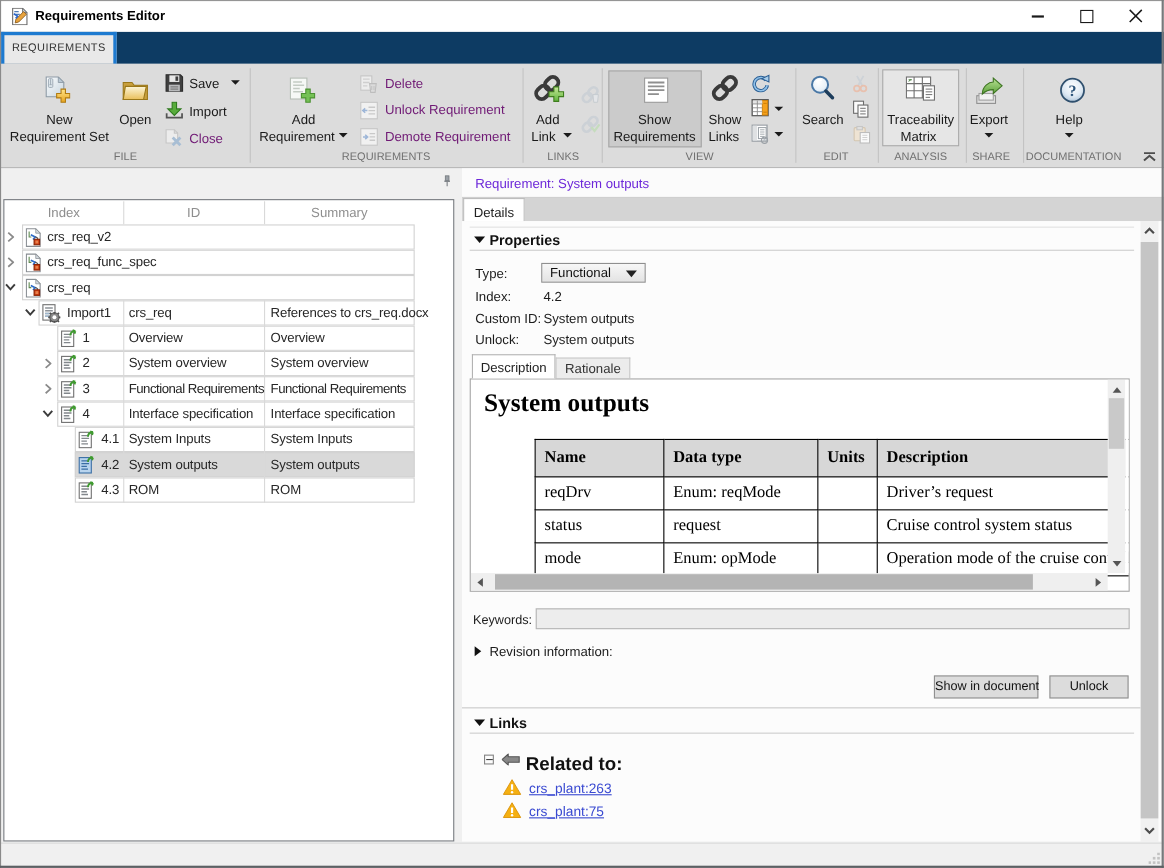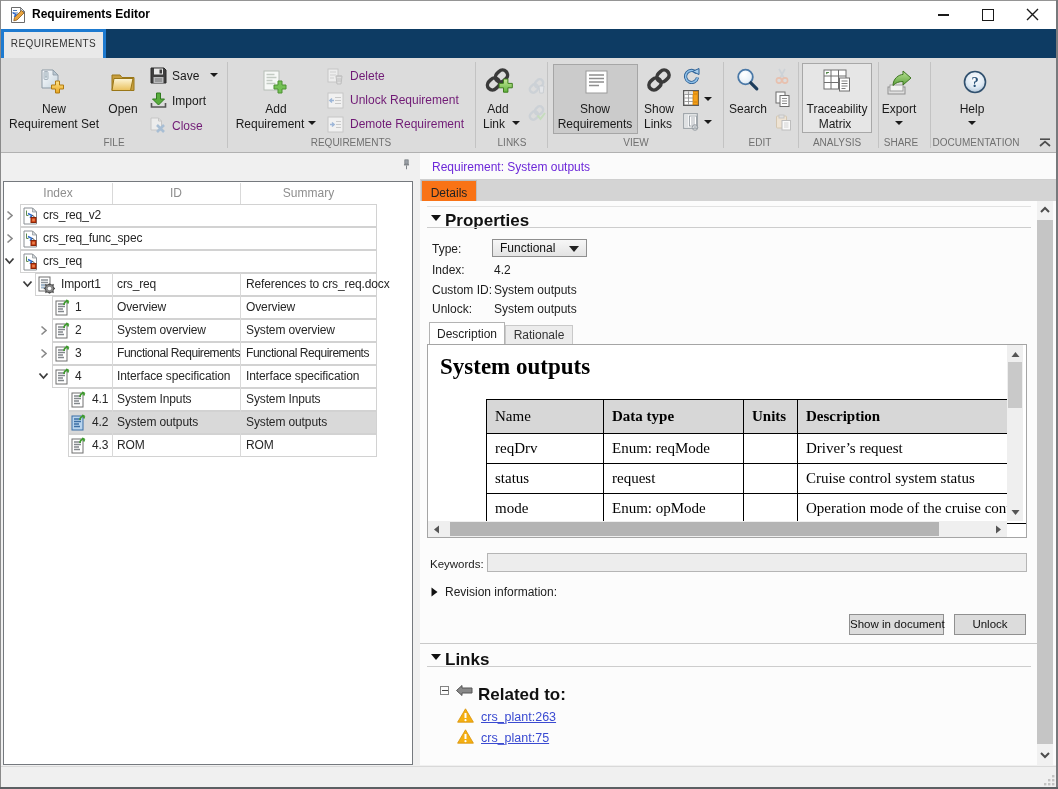--- a/index.html
+++ b/index.html
@@ -26,25 +26,25 @@
   #treepanel{left:3px;top:181px;width:410px;height:584px;background:#fff;border:1px solid #75797e;box-sizing:border-box;}
   .hcell{position:absolute;top:1px;height:21px;font-size:12px;color:#8e8e8e;text-align:center;line-height:21px;}
   .trow{position:absolute;height:23px;background:#fff;border:1px solid #d2d2d2;box-sizing:border-box;}
   .trow.sel{background:#d9d9d9;}
   .ttext{position:absolute;font-size:12px;color:#262626;line-height:23px;white-space:nowrap;letter-spacing:-0.12px;}
   .colline{position:absolute;width:1px;background:#d9d9d9;}
   
   #reqbar{left:420px;top:153px;width:638px;height:27px;background:#fbfbfb;border-bottom:1px solid #cfcfcf;box-sizing:border-box;}
   #reqbar span{position:absolute;left:12px;top:7px;font-size:12px;color:#6d28d9;}
   #detstrip{left:420px;top:180px;width:638px;height:21px;background:#d4d4d4;}
-  #dettab{position:absolute;left:1px;top:0;width:56px;height:21px;background:#f97316;border:1px solid #bdbdbd;border-bottom:none;box-sizing:border-box;font-size:12px;color:#222;text-align:center;line-height:25px;}
+  #dettab{position:absolute;left:1px;top:0;width:56px;height:21px;background:#ffffff;border:1px solid #bdbdbd;border-bottom:none;box-sizing:border-box;font-size:12px;color:#222;text-align:center;line-height:25px;}
   #content{left:420px;top:201px;width:617px;height:564px;background:#fcfcfc;}
   .hrule{position:absolute;height:1px;background:#cdcdcd;}
   .secarrow{position:absolute;width:0;height:0;border-left:5px solid transparent;border-right:5px solid transparent;border-top:6px solid #111;}
-  .sechead{position:absolute;font-size:17px;font-weight:bold;color:#111;}
+  .sechead{position:absolute;font-size:13px;font-weight:bold;color:#111;}
   .flabel{position:absolute;font-size:12px;color:#1c1c1c;}
   .fvalue{position:absolute;font-size:12px;color:#1c1c1c;}
   
   #typedd{position:absolute;left:72px;top:38px;width:95px;height:18px;background:linear-gradient(#f7f7f7,#e3e3e3);border:1px solid #8f8f8f;box-sizing:border-box;font-size:12px;color:#111;line-height:16px;padding-left:7px;}
   
   .dtab{position:absolute;top:123px;height:20px;box-sizing:border-box;font-size:12px;text-align:center;line-height:19px;}
   #descbox{position:absolute;left:7px;top:143px;width:600px;height:194px;border:1px solid #a5a5a5;background:#fff;box-sizing:border-box;overflow:hidden;}
   
   .sbtrack{position:absolute;background:#f1f1f1;}
   .sbthumb{position:absolute;background:#c5c5c5;}
@@ -503,21 +503,21 @@
     <div class="fvalue" style="left:74px;top:101px">System outputs</div>
 
     <div class="dtab" style="left:9px;width:76px;top:121px;height:22px;line-height:22px;background:#fff;border:1px solid #b3b3b3;border-bottom:none;color:#222;z-index:2">Description</div>
     <div class="dtab" style="left:85px;width:68px;top:124px;height:19px;line-height:18px;background:#ececec;border:1px solid #c9c9c9;border-bottom:none;color:#333">Rationale</div>
 
     <div id="descbox">
       <div style="position:absolute;left:12px;top:9px;font-family:'Liberation Serif',serif;font-weight:bold;font-size:23px;color:#000">System&nbsp;outputs</div>
       <table style="position:absolute;left:58px;top:54px;border-collapse:collapse;table-layout:fixed;width:621px;font-family:'Liberation Serif',serif;font-size:15px;color:#000">
         <tbody>
             <tr style="background:#d7d7d7">
-          <td style="border:1px solid #000;width:108px;padding:8px 0 8px 8px;font-weight:normal">Name</td>
+          <td style="border:1px solid #000;width:108px;padding:8px 0 8px 8px;font-weight:bold">Name</td>
           <td style="border:1px solid #000;width:131px;padding:8px 0 8px 8px;font-weight:bold">Data type</td>
           <td style="border:1px solid #000;width:45px;padding:8px 0 8px 8px;font-weight:bold">Units</td>
           <td style="border:1px solid #000;width:310px;padding:8px 0 8px 8px;font-weight:bold">Description</td>
         </tr>
         <tr>
           <td style="border:1px solid #000;padding:6px 0 6px 8px">reqDrv</td>
           <td style="border:1px solid #000;padding:6px 0 6px 8px">Enum: reqMode</td>
           <td style="border:1px solid #000;padding:6px 0 6px 8px"></td>
           <td style="border:1px solid #000;padding:6px 0 6px 8px">Driver’s request</td>
         </tr>

